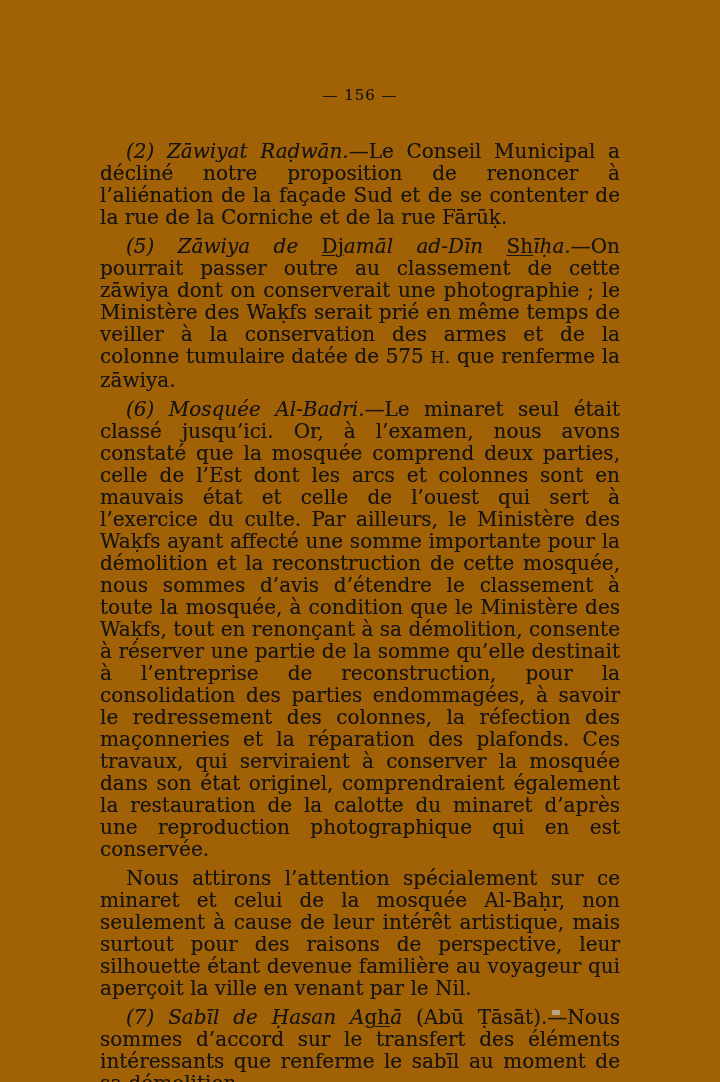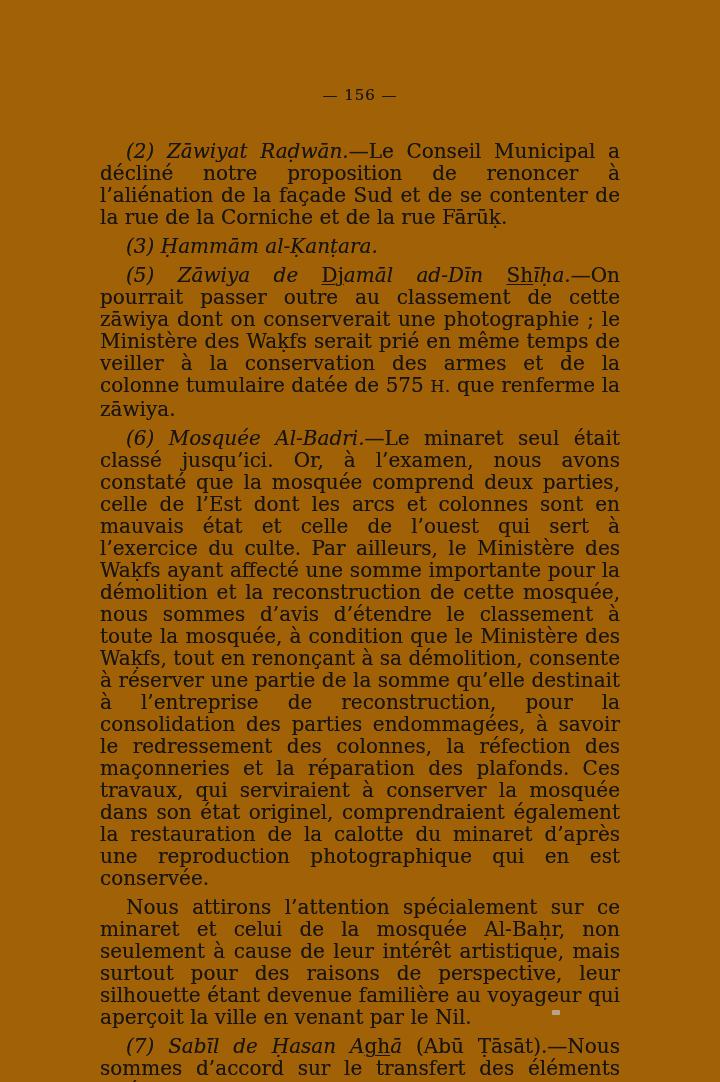--- a/index.html
+++ b/index.html
@@ -67,21 +67,20 @@
   }
 </style>
 </head>
 <body>
 
 <div class="page" style="background: #a16207; color: rgb(23, 20, 17); padding-left: 12px;">
   <div class="page-number">— 156 —</div>
 
   <div class="page-body">
       <p class="para"><span class="run-italic">(2) Zāwiyat Raḍwān.</span><span class="run-normal">—Le Conseil Municipal a décliné notre proposition de renoncer à l’aliénation de la façade Sud et de se contenter de la rue de la Corniche et de la rue Fārūḳ.</span></p>
-      <p class="para"><span class="run-italic">(3) Ḥammām al-Ḳanṭara.</span></p>
       <p class="para"><span class="run-italic">(5) Zāwiya de </span><span class="run-italic-underline">Dj</span><span class="run-italic">amāl ad-Dīn </span><span class="run-italic-underline">Sh</span><span class="run-italic">īḥa.</span><span class="run-normal">—On pourrait passer outre au classement de cette zāwiya dont on conserverait une photographie ; le Ministère des Waḳfs serait prié en même temps de veiller à la conservation des armes et de la colonne tumulaire datée de 575 </span><span class="run-smallcap">H.</span><span class="run-normal"> que renferme la zāwiya.</span></p>
       <p class="para"><span class="run-italic">(6) Mosquée Al-Badri.</span><span class="run-normal">—Le minaret seul était classé jusqu’ici. Or, à l’examen, nous avons constaté que la mosquée comprend deux parties, celle de l’Est dont les arcs et colonnes sont en mauvais état et celle de l’ouest qui sert à l’exercice du culte. Par ailleurs, le Ministère des Waḳfs ayant affecté une somme importante pour la démolition et la reconstruction de cette mosquée, nous sommes d’avis d’étendre le classement à toute la mosquée, à condition que le Ministère des Waḳfs, tout en renonçant à sa démolition, consente à réserver une partie de la somme qu’elle destinait à l’entreprise de reconstruction, pour la consolidation des parties endommagées, à savoir le redressement des colonnes, la réfection des maçonneries et la réparation des plafonds. Ces travaux, qui serviraient à conserver la mosquée dans son état originel, comprendraient également la restauration de la calotte du minaret d’après une reproduction photographique qui en est conservée.</span></p>
       <p class="para"><span class="run-normal">Nous attirons l’attention spécialement sur ce minaret et celui de la mosquée Al-Baḥr, non seulement à cause de leur intérêt artistique, mais surtout pour des raisons de perspective, leur silhouette étant devenue familière au voyageur qui aperçoit la ville en venant par le Nil.</span></p>
       <p class="para"><span class="run-italic">(7) Sabīl de Ḥasan A</span><span class="run-italic-underline">gh</span><span class="run-italic">ā</span><span class="run-normal"> (Abū Ṭāsāt).—Nous sommes d’accord sur le transfert des éléments intéressants que renferme le sabīl au moment de sa démolition.</span></p>
     </div>
 
   <div class="scan-artifact"></div>
 </div>
 
 </body></html>

